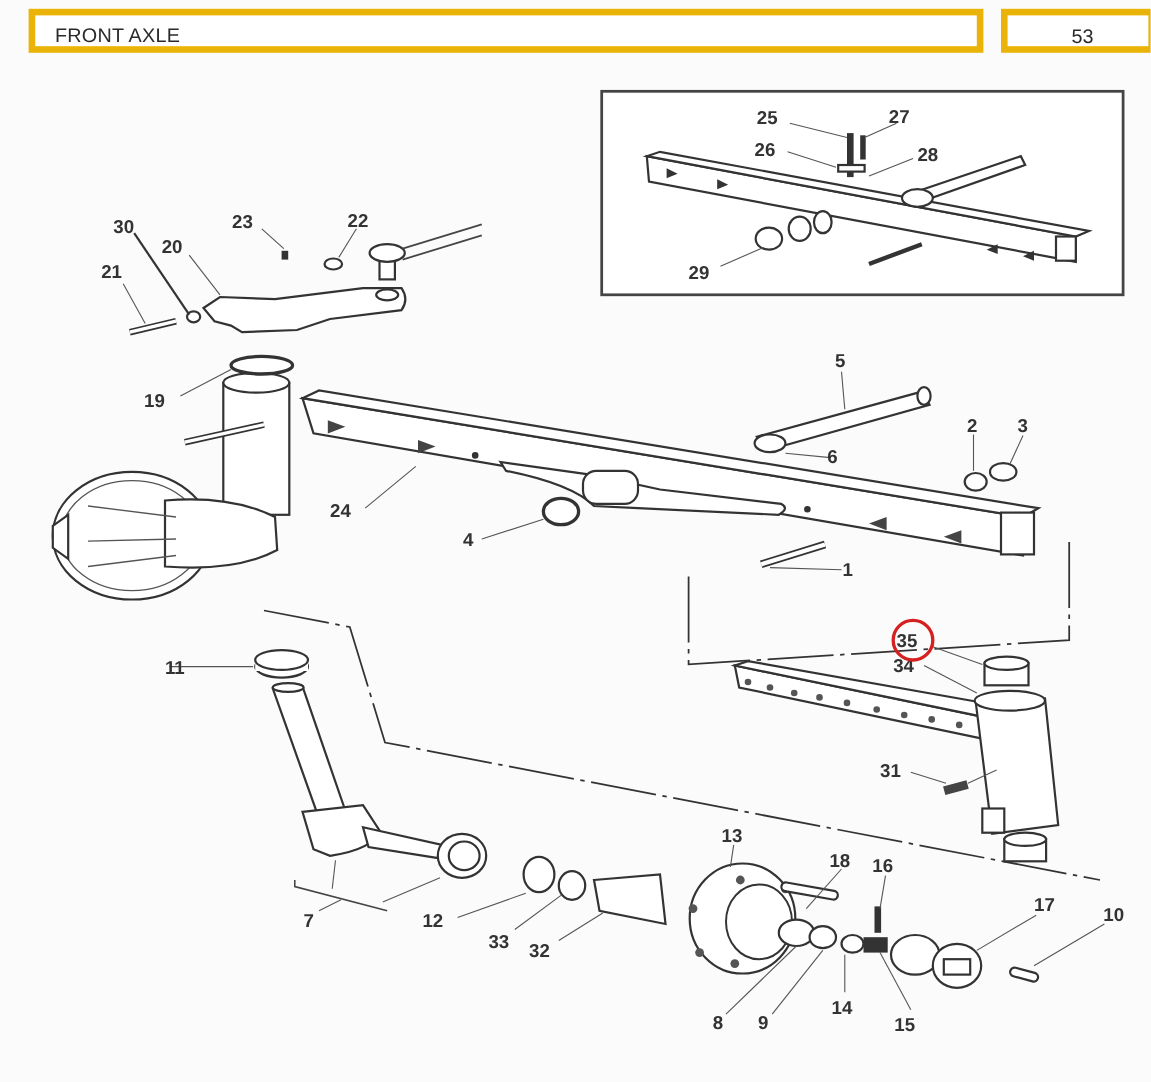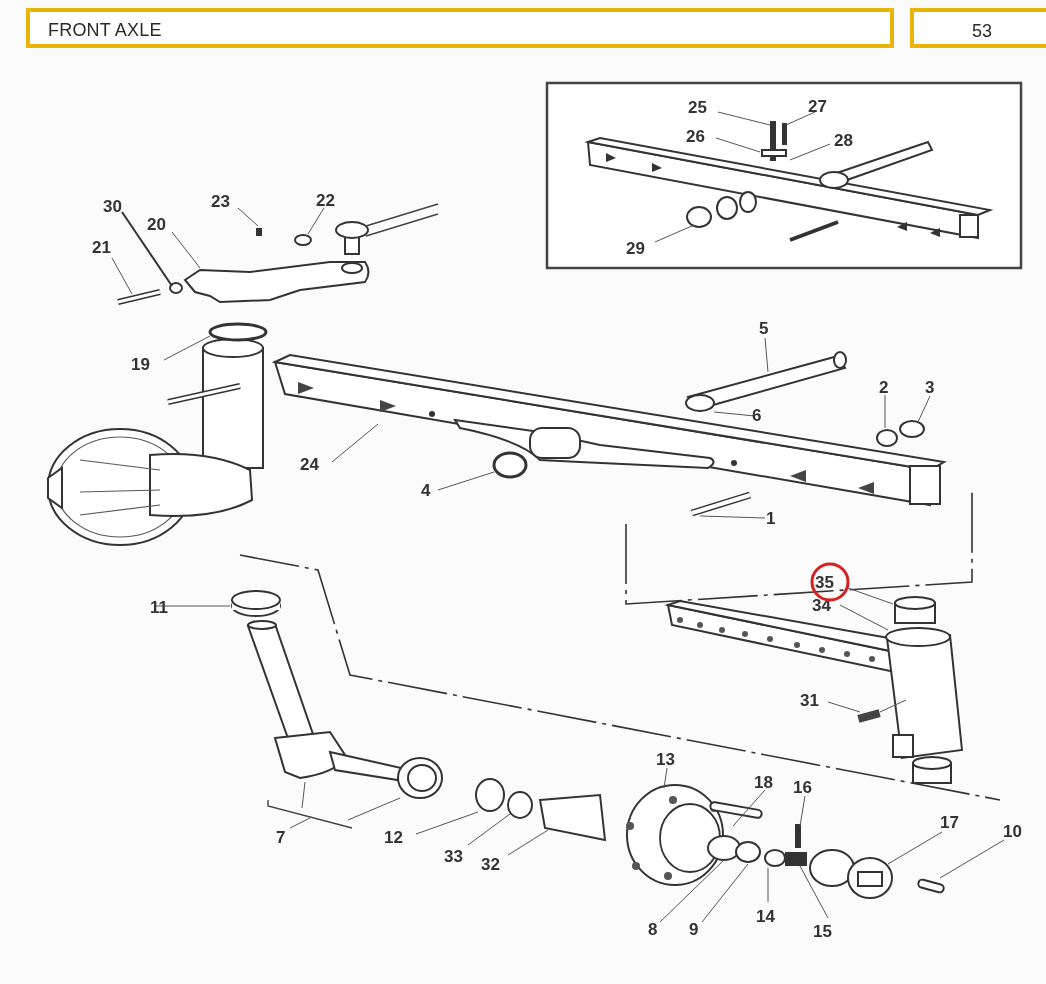--- a/index.html
+++ b/index.html
@@ -1,17 +1,17 @@
 <!DOCTYPE html>
 <html><head>
 <meta charset="utf-8">
 <style>
   html, body { margin:0; padding:0; background:#fbfbfb; }
   body { width:1046px; height:984px; position:relative; overflow:hidden; font-family:"Liberation Sans", sans-serif; }
-  .hdr-box { position:absolute; border:4px solid #eab308; background:#fff; box-sizing:border-box; }
+  .hdr-box { position:absolute; border:6px solid #eab308; background:#fff; box-sizing:border-box; }
   .title-box { left:26px; top:8px; width:868px; height:40px; }
   .page-box { left:910px; top:8px; width:140px; height:40px; }
   .title-text { position:absolute; left:18px; top:8px; font-size:18px; color:#2a2a2a; letter-spacing:0.2px; }
   .page-text { position:absolute; left:0; width:136px; text-align:center; top:9px; font-size:18px; color:#2a2a2a; }
   svg.diagram { position:absolute; left:0; top:0; }
   .lbl { font-family:"Liberation Sans", sans-serif; font-size:17px; fill:#333; font-weight:bold; }
   .ln { stroke:#444; stroke-width:1.4; fill:none; }
   .ld { stroke:#555; stroke-width:1; fill:none; }
   .part { stroke:#333; stroke-width:2; fill:#fff; }
   .dash { stroke:#333; stroke-width:1.6; fill:none; stroke-dasharray:60 6 4 6; }

